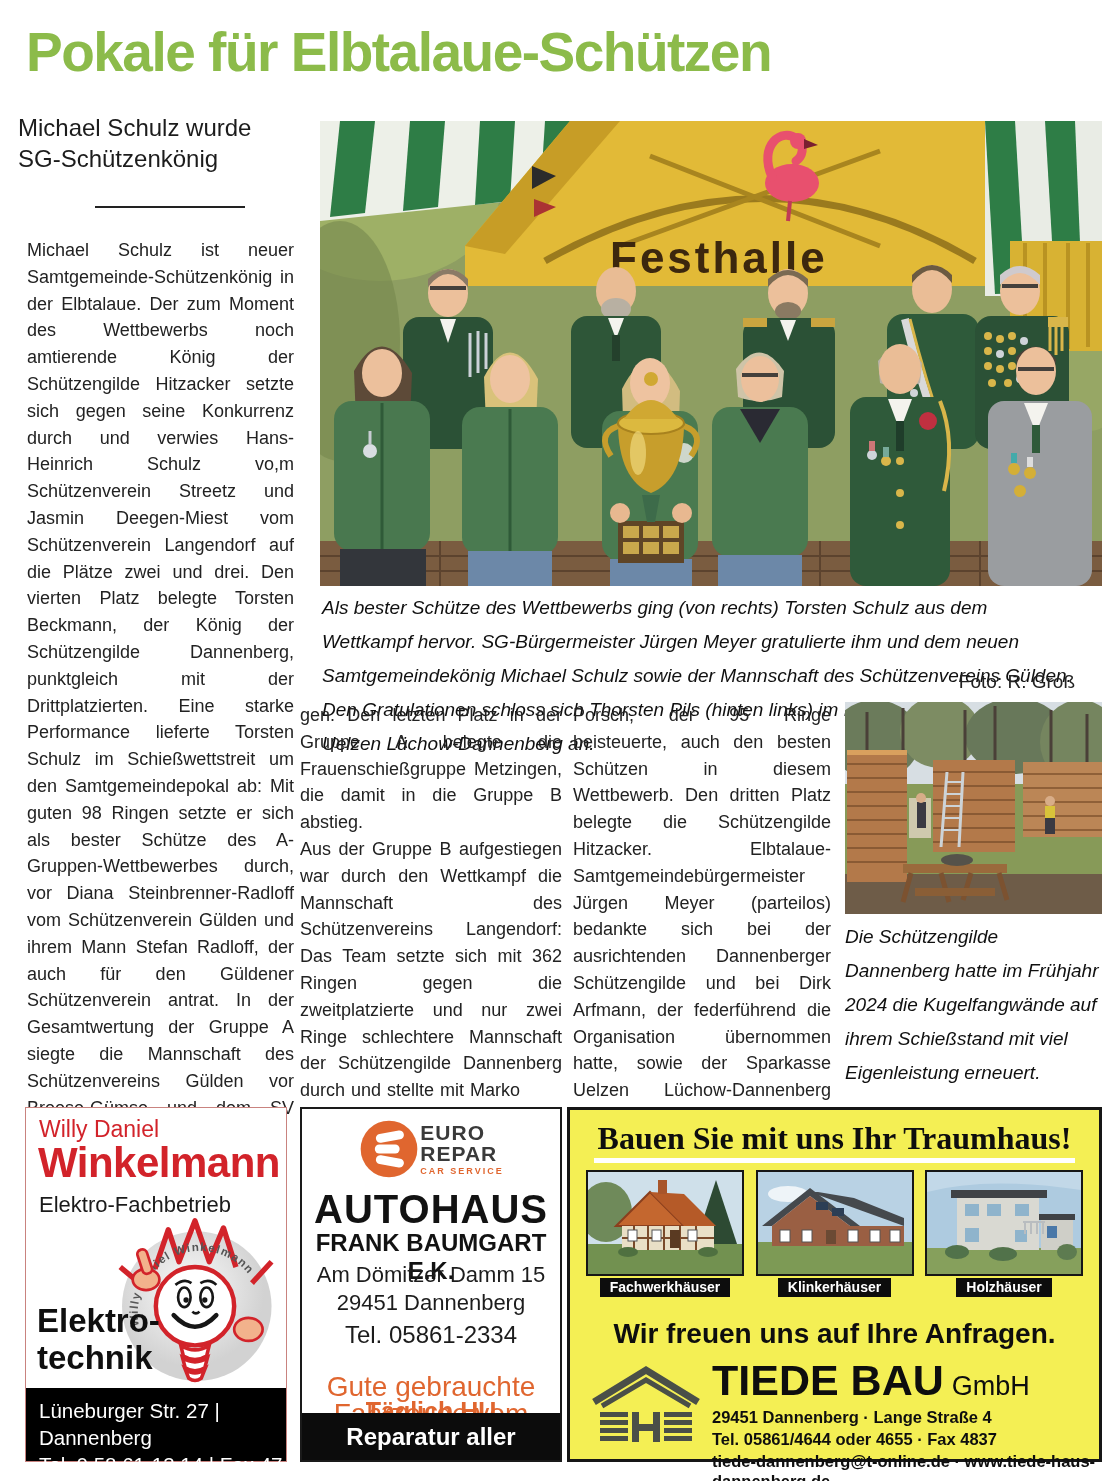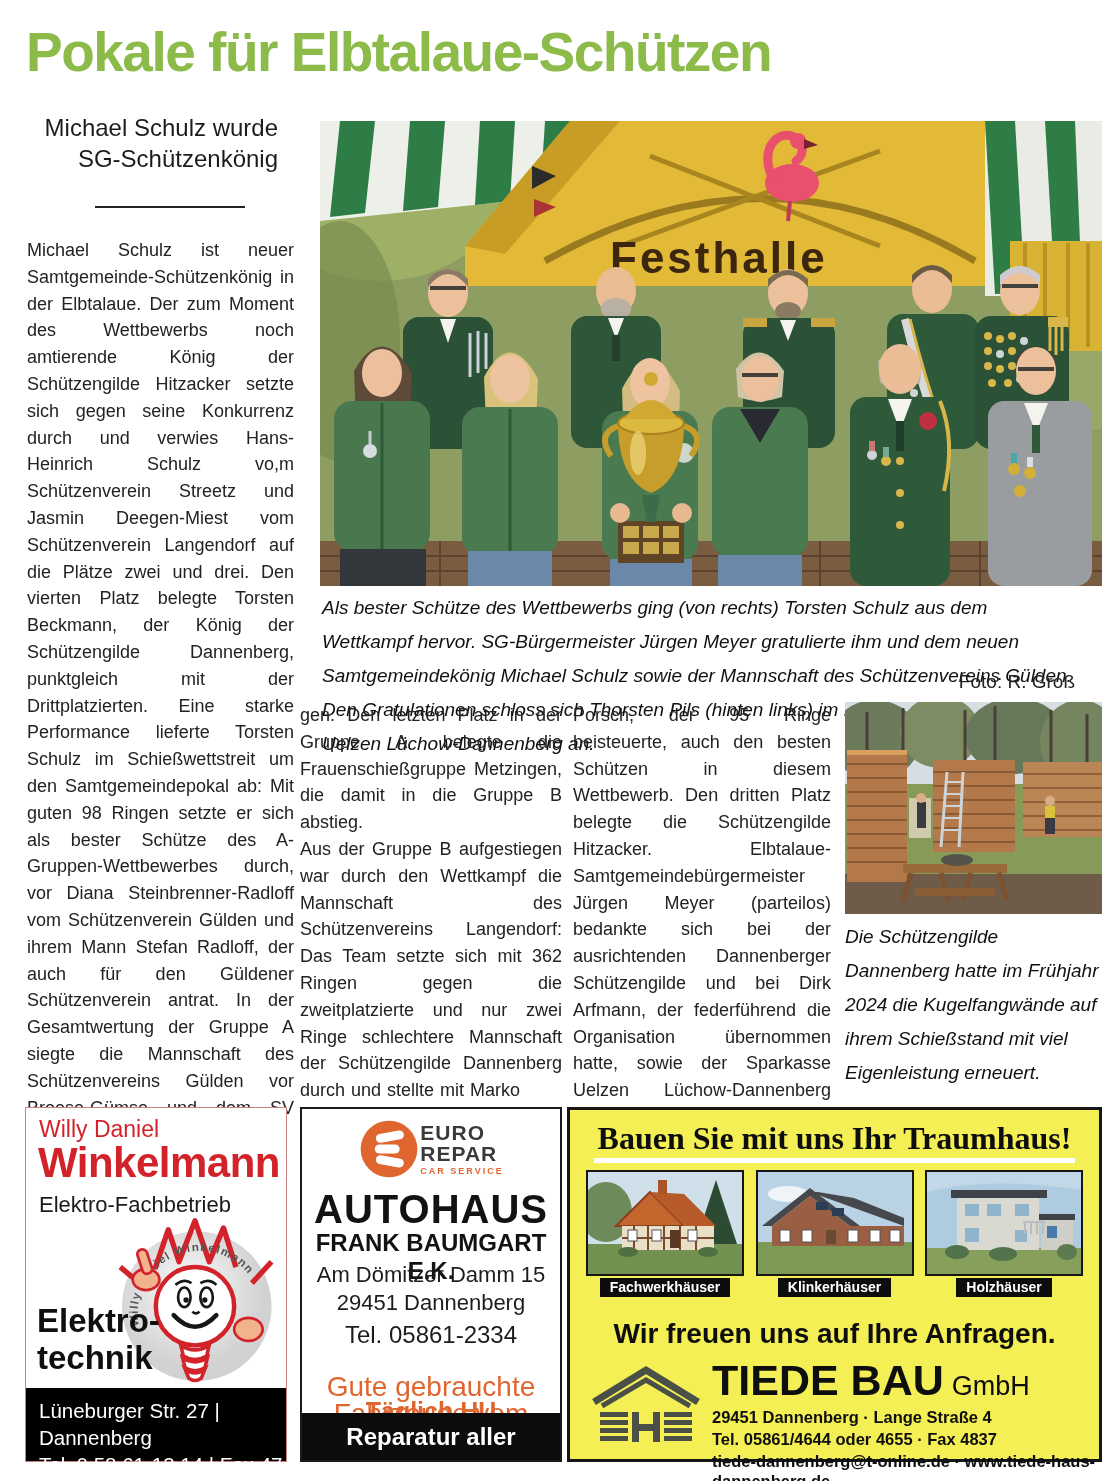--- a/index.html
+++ b/index.html
@@ -1,21 +1,21 @@
 <!DOCTYPE html>
 <html lang="de"><head>
 <meta charset="utf-8">
 <style>
   html,body{margin:0;padding:0;background:#fff;}
   .page{position:relative;width:1103px;height:1481px;background:#fff;
         font-family:"Liberation Sans",sans-serif;color:#1e1e1e;overflow:hidden;}
   .abs{position:absolute;}
   
   .title{left:26px;top:20px;font-size:55px;font-weight:bold;color:#8cbb4a;letter-spacing:-1.5px;white-space:nowrap;}
-  .subtitle{left:18px;top:112px;width:260px;text-align:right;font-size:24px;line-height:31px;color:#1c1c1c;}
+  .subtitle{left:18px;top:112px;width:260px;text-align:left;font-size:24px;line-height:31px;color:#1c1c1c;}
   .rule{left:95px;top:206px;width:150px;height:0;border-top:2px solid #222;}
   
   .body-text{font-size:18px;line-height:26.8px;text-align:justify;color:#222;
              hyphens:auto;-webkit-hyphens:auto;word-spacing:1px;}
   .body-text p{margin:0;}
   .col1{left:27px;top:237px;width:267px;height:838px;}
   .col2{left:300px;top:702px;width:262px;height:372px;}
   .col3{left:573px;top:702px;width:258px;height:378px;}
   
   .photo-main{left:320px;top:121px;width:782px;height:465px;}

